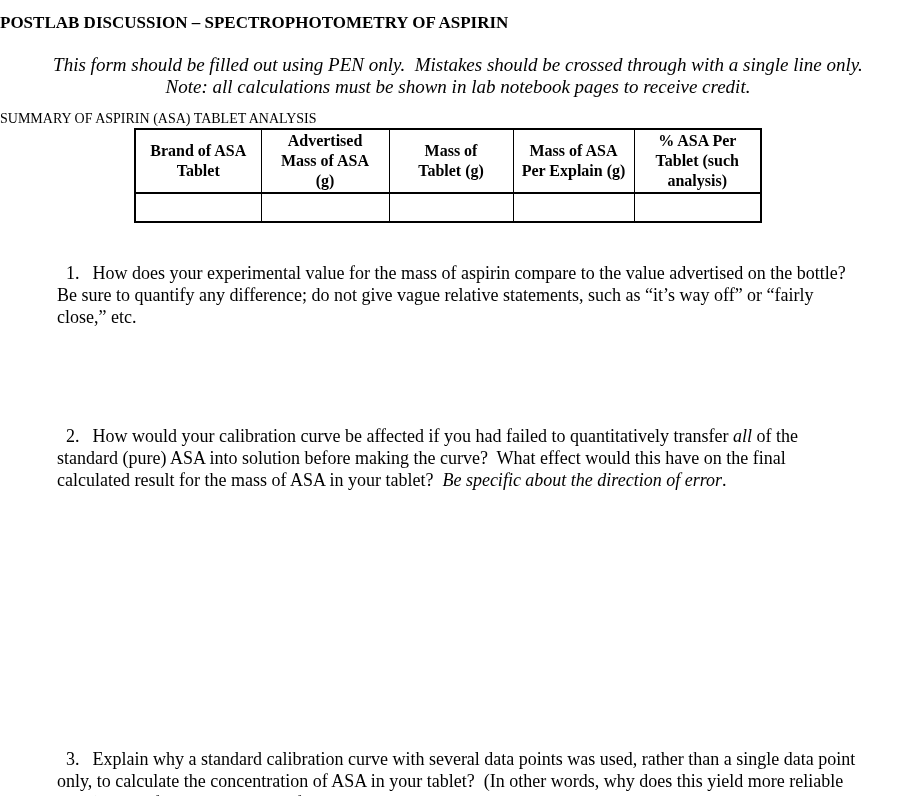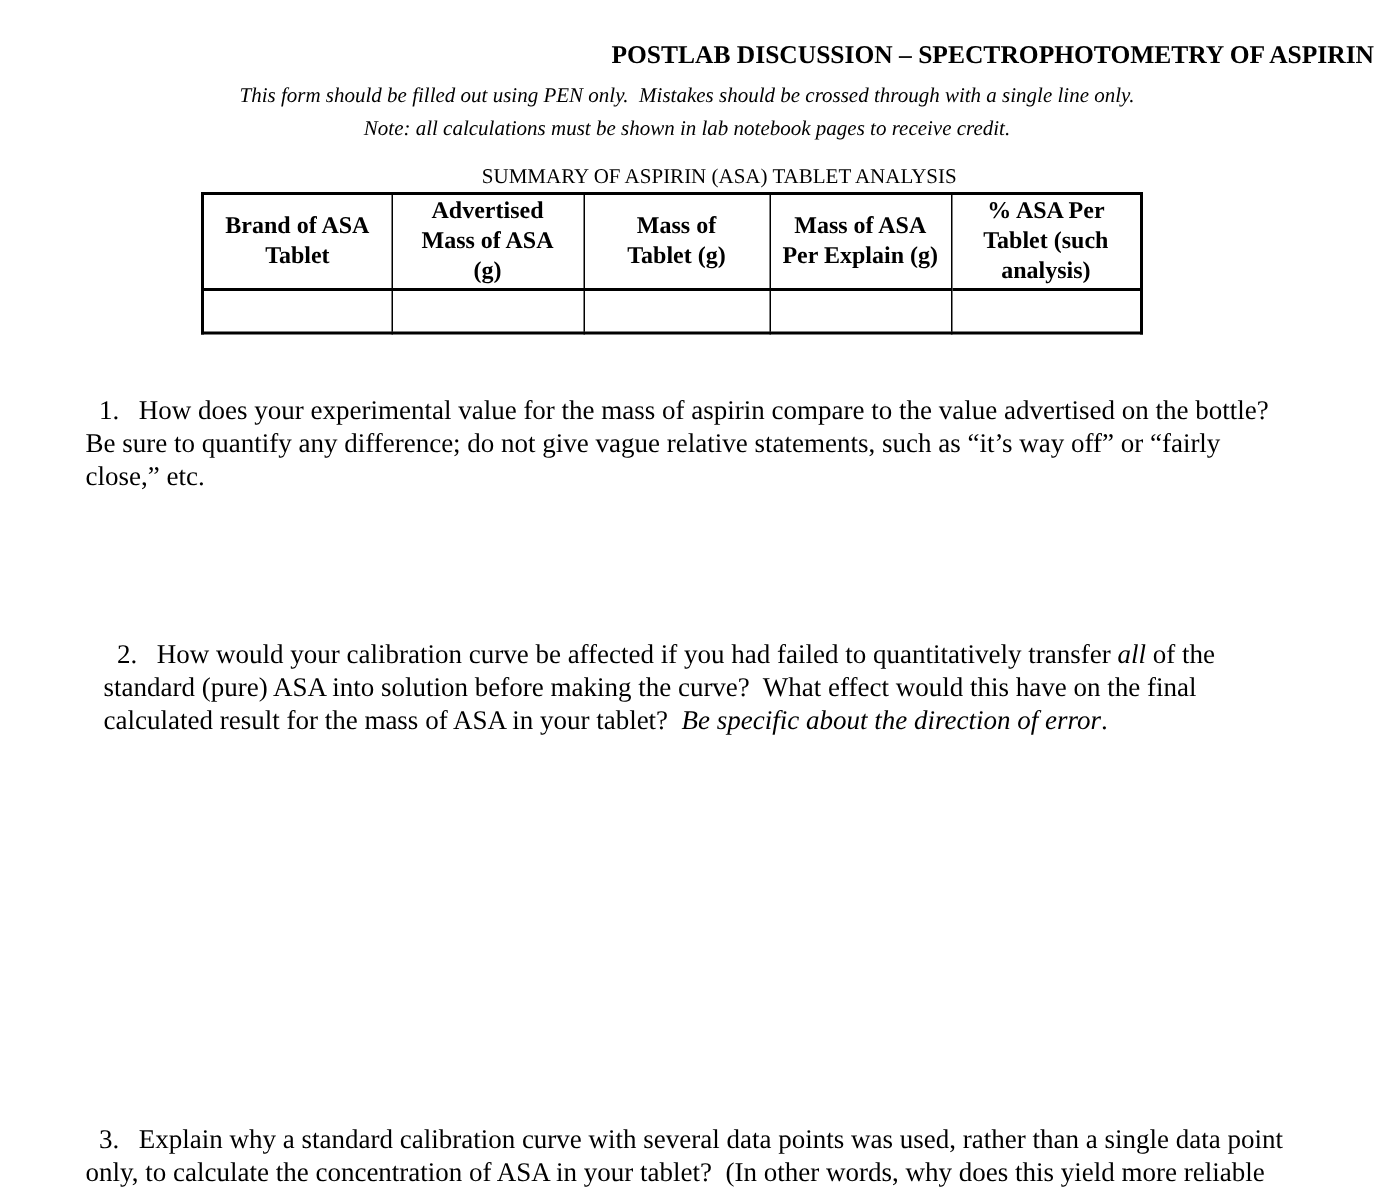--- a/index.html
+++ b/index.html
@@ -7,49 +7,47 @@
   body { width: 916px; height: 796px; font-family: "Liberation Serif", serif; color: #000; }
   .page {
     position: relative;
     width: 916px;
     height: 796px;
     background: #fff;
     overflow: hidden;
   }
   .doc-title {
     position: absolute;
-    top: 27px;
+    top: 13px;
     left: 0;
     width: 916px;
-    text-align: right;
+    text-align: left;
     font-weight: bold;
     font-size: 17px;
     line-height: 20px;
     white-space: pre-wrap;
   }
   .instructions {
     position: absolute;
     top: 54px;
     left: 0;
     width: 916px;
     text-align: center;
     font-style: italic;
-    font-size: 14px;
+    font-size: 19px;
     line-height: 22px;
   }
   .instructions div { white-space: pre-wrap; }
   .table-caption {
     position: absolute;
     top: 110px;
     left: 0;
     width: 916px;
-    text-align: center;
     font-size: 14px;
     line-height: 17px;
-    padding-left: 43px;
   }
   table.summary {
     position: absolute;
     top: 128px;
     left: 134px;
     width: 626px;
     border-collapse: collapse;
     table-layout: fixed;
     border: 2px solid #000;
   }
@@ -72,21 +70,21 @@
     left: 57px;
     width: 806px;
     font-size: 18px;
     line-height: 22px;
     text-indent: 9px;
     white-space: pre-wrap;
   }
   .qnum { padding-right: 13px; }
   .it { font-style: italic; }
   #q1 { top: 262px; }
-  #q2 { top: 425px; margin-left: 12px; }
+  #q2 { top: 425px; }
   #q3 { top: 704px; margin-top: 44px; }
 </style>
 </head>
 <body>
 
 <div class="page">
 
   <div class="doc-title">POSTLAB DISCUSSION – SPECTROPHOTOMETRY OF ASPIRIN</div>
 
   <div class="instructions">

